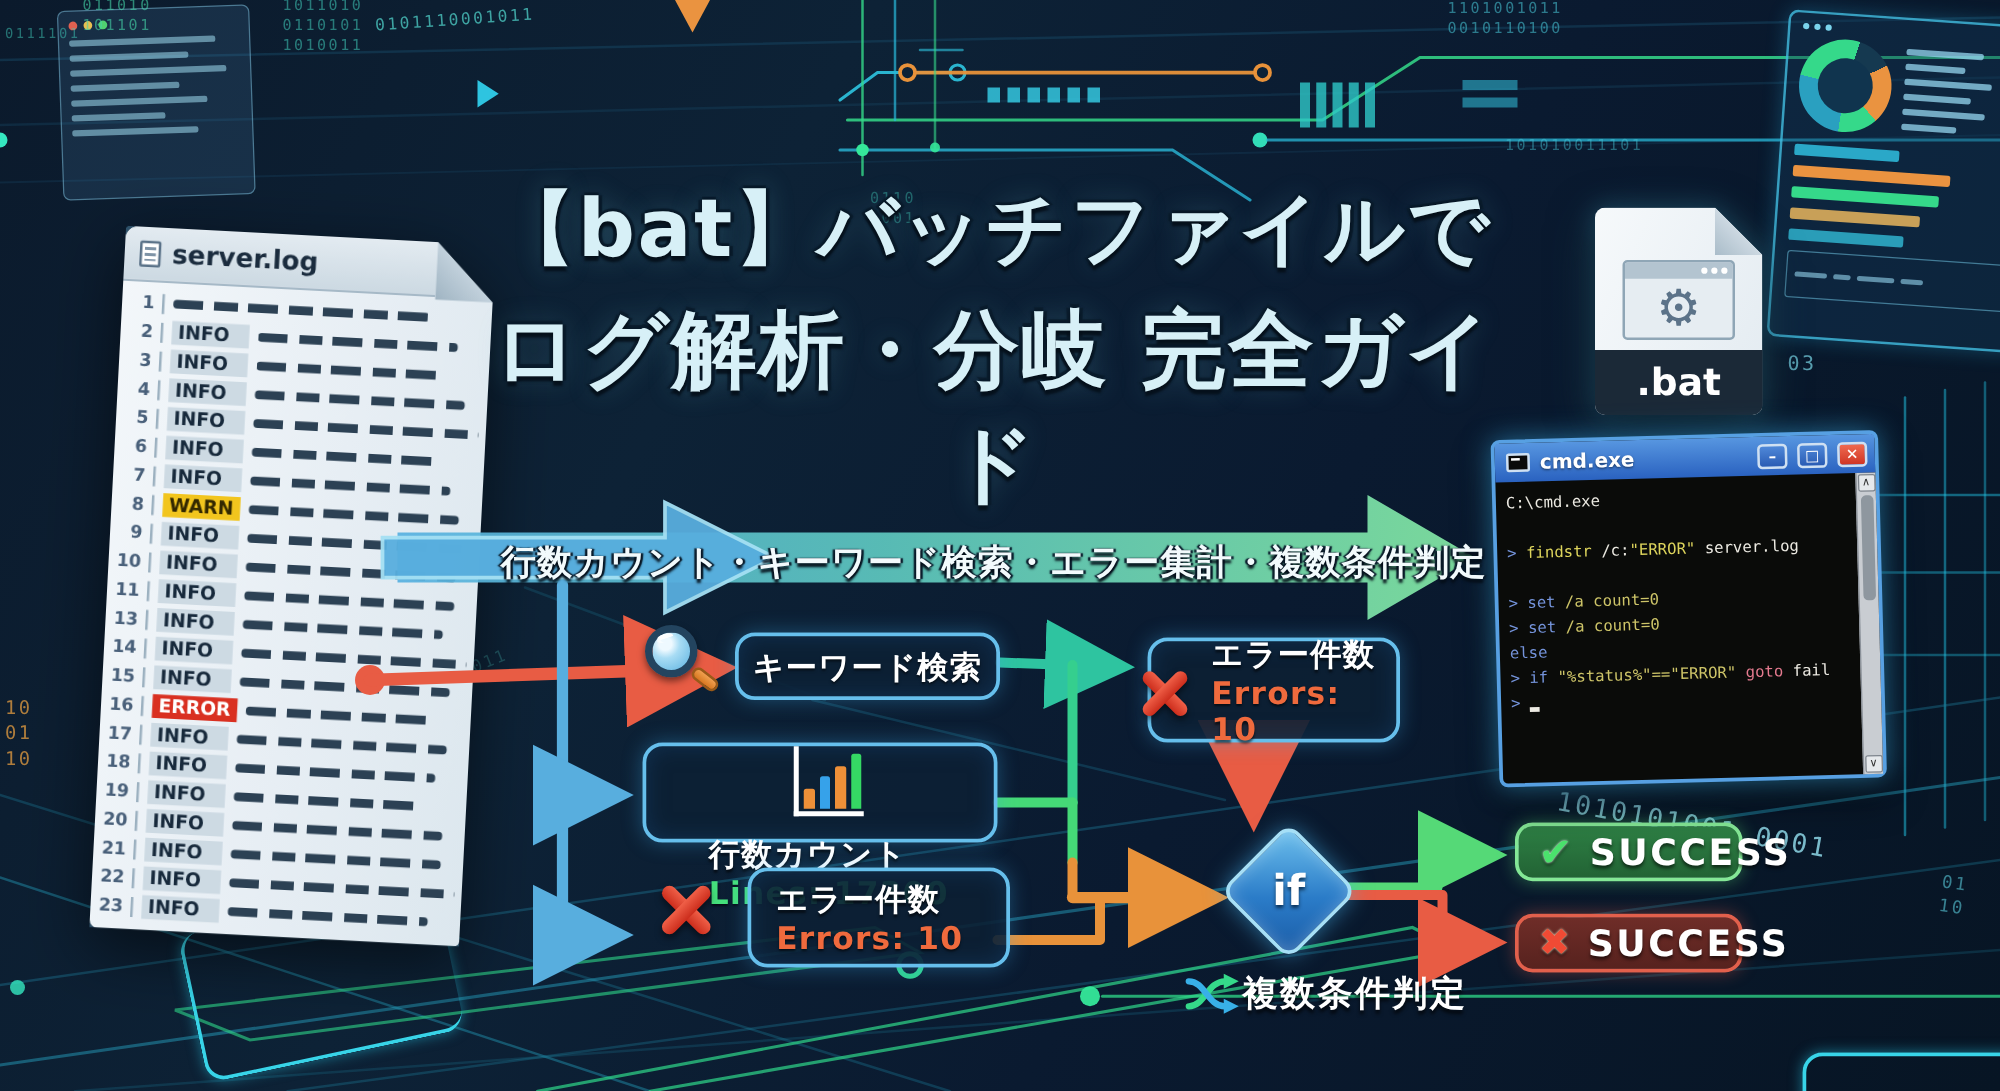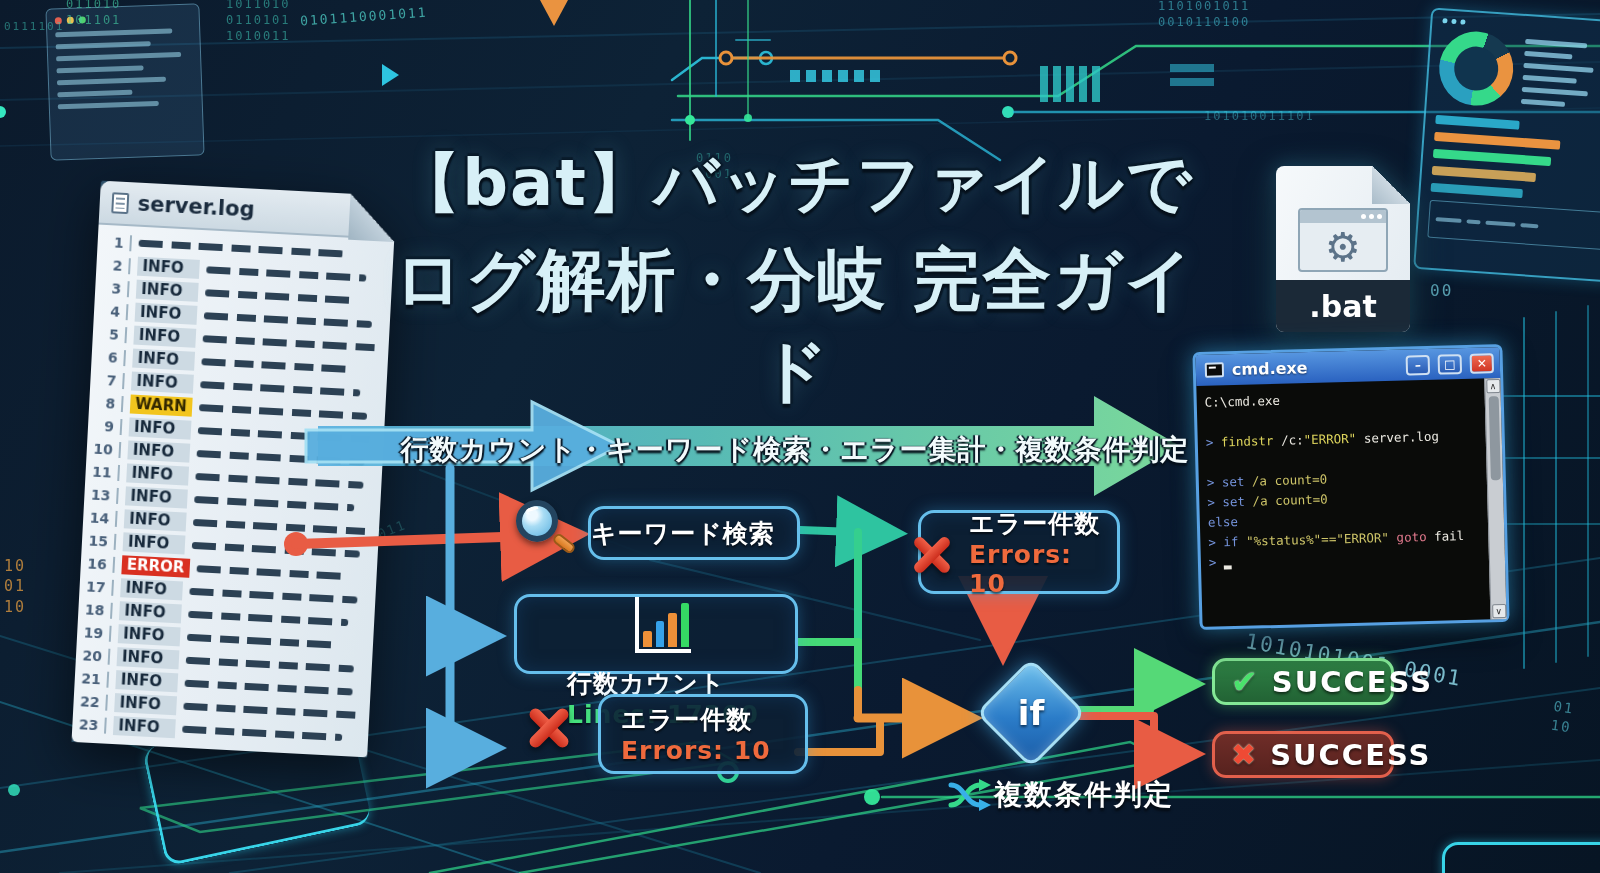--- a/index.html
+++ b/index.html
@@ -73,21 +73,21 @@
   .log-row:nth-child(4n+1) .log-dash{width:182px;}
   .log-row:nth-child(5n+2) .log-dash{width:160px;}
   .log-row.none .log-dash{width:205px;}
 
   
   .fbox{z-index:5;background:rgba(12,32,52,.9);border:3px solid #66bfec;border-radius:16px;
     box-shadow:0 0 16px rgba(60,170,230,.35),inset 0 0 18px rgba(20,60,100,.6);
     display:flex;align-items:center;color:#fff;}
   .fbox .flabel{font-size:25px;font-weight:800;letter-spacing:1px;text-shadow:0 2px 2px rgba(0,0,0,.6);}
   .fbox .fvalue{font-size:25px;font-weight:800;letter-spacing:1px;text-shadow:0 2px 2px rgba(0,0,0,.6);}
-  .fbox1{left:588px;top:506px;width:212px;height:54px;}
+  .fbox1{left:588px;top:506px;width:212px;height:54px;justify-content:center;}
   .fbox2{left:514px;top:594px;width:284px;height:80px;padding-left:14px;gap:14px;flex-direction:column;}
   .fbox3{left:598px;top:694px;width:210px;height:80px;flex-direction:column;justify-content:center;align-items:flex-start;padding-left:20px;}
   .green-val{color:#45e07c;}
   .orange-val{color:#ef6a3d;}
 
   
   .mag{left:514px;top:498px;width:60px;height:62px;z-index:6;}
   .mag .lens{position:absolute;left:2px;top:2px;width:42px;height:42px;border-radius:50%;
     border:6px solid #23445f;background:radial-gradient(circle at 34% 30%,#eef9ff 0 18%,#a8dcf4 40%,#5cb2e0 100%);
     box-shadow:0 3px 6px rgba(0,0,0,.5);}
@@ -601,20 +601,20 @@
 1010011</div>
       <div class="bin" style="left: 66px; top: -4px; font-size: 12px; color: rgb(69, 212, 168); opacity: 0.6;">011010
 101101</div>
       <div class="bin" style="left: 1158px; top: -2px; font-size: 12px; color: rgb(72, 200, 216); opacity: 0.55;">1101001011
 0010110100</div>
       <div class="bin" style="left: 1244px; top: 646px; font-size: 21px; color: rgb(143, 216, 232); opacity: 0.85; transform: rotate(10deg);">1010101001 0001</div>
       <div class="bin" style="left: 1204px; top: 92px; font-size: 12px; color: rgb(72, 200, 216); opacity: 0.45; margin-top: 16px;">101010011101</div>
       <div class="bin" style="left: 4px; top: 556px; font-size: 15px; color: rgb(216, 149, 63); opacity: 0.8;">10
 01
 10</div>
-      <div class="bin" style="left: 1430px; top: 280px; font-size: 16px; color: rgb(122, 216, 232); opacity: 0.7;">00</div>
+      <div class="bin" style="left: 1430px; top: 280px; font-size: 16px; color: rgb(122, 216, 232); opacity: 0.7;">03</div>
       <div class="bin" style="left: 4px; top: 20px; font-size: 11px; color: rgb(63, 200, 184); opacity: 0.5;">0111101</div>
       <div class="bin" style="left: 1552px; top: 700px; font-size: 14px; color: rgb(88, 200, 216); opacity: 0.6; transform: rotate(8deg);">01 10</div>
       <div class="bin" style="left: 696px; top: 150px; font-size: 12px; color: rgb(63, 200, 184); opacity: 0.4;">0110
 1001</div>
       <div class="bin" style="left: 330px; top: 530px; font-size: 13px; color: rgb(79, 208, 200); opacity: 0.28; transform: rotate(-22deg);">10111011</div>
     </div>
 </div>
 
 </body></html>

